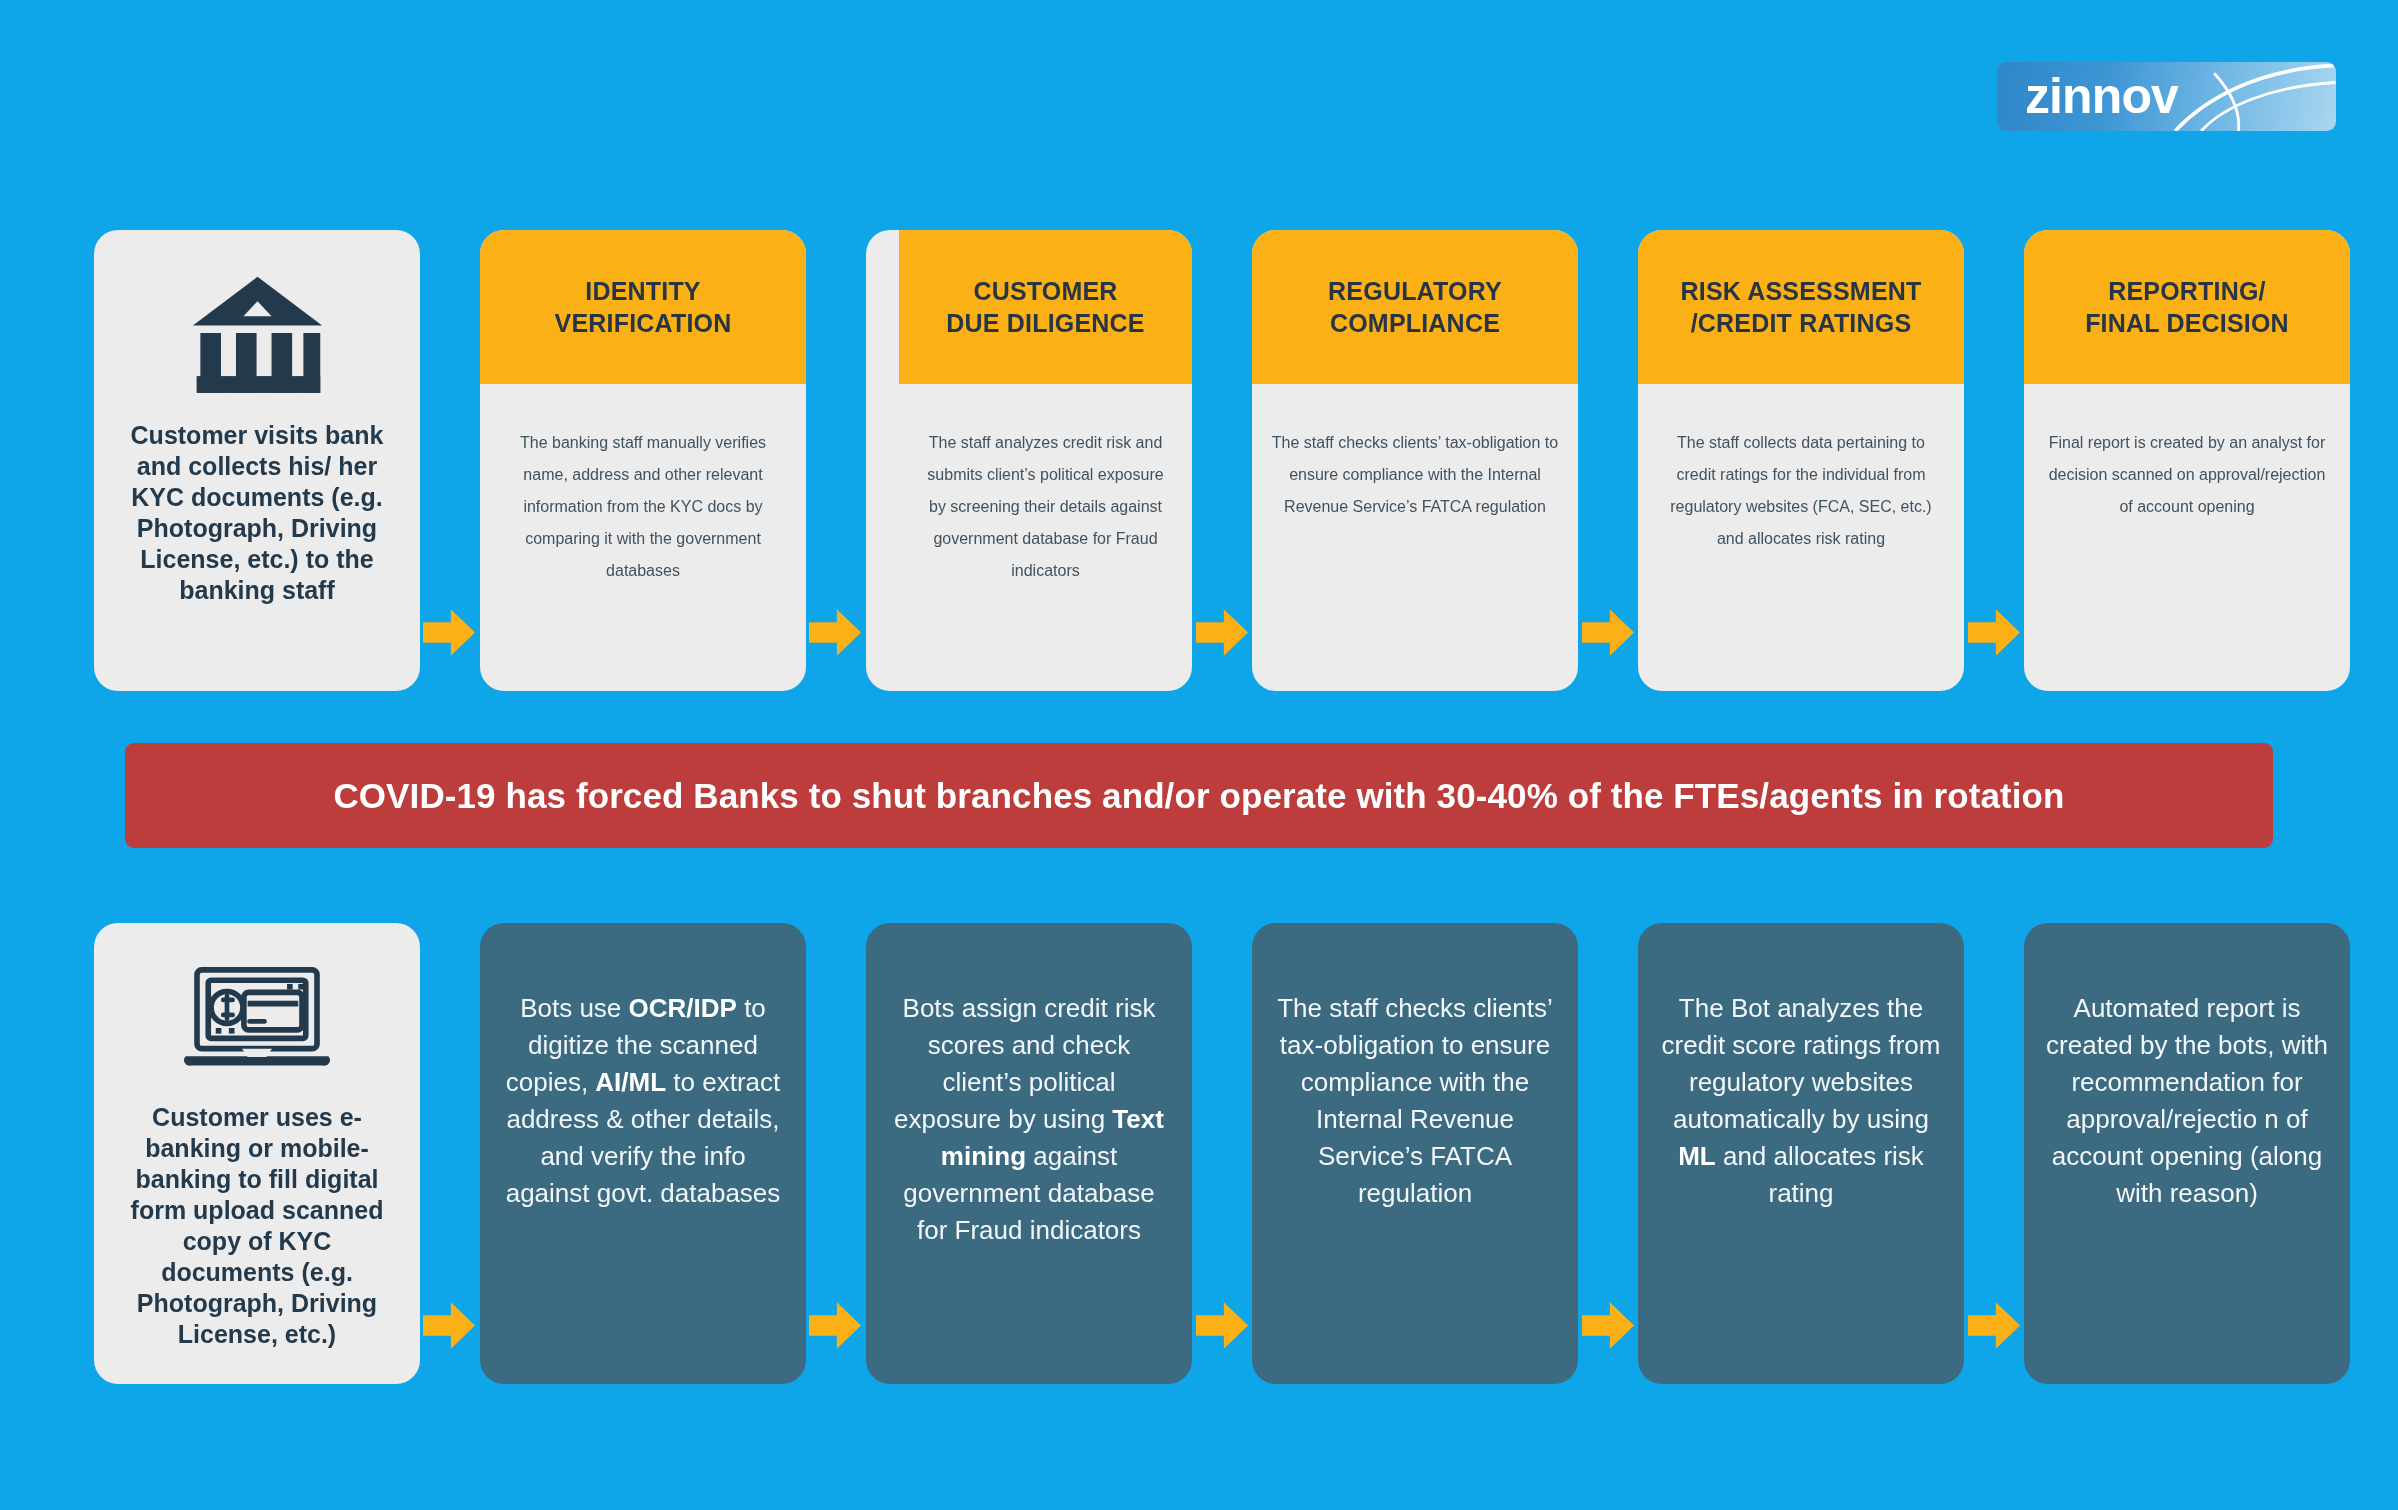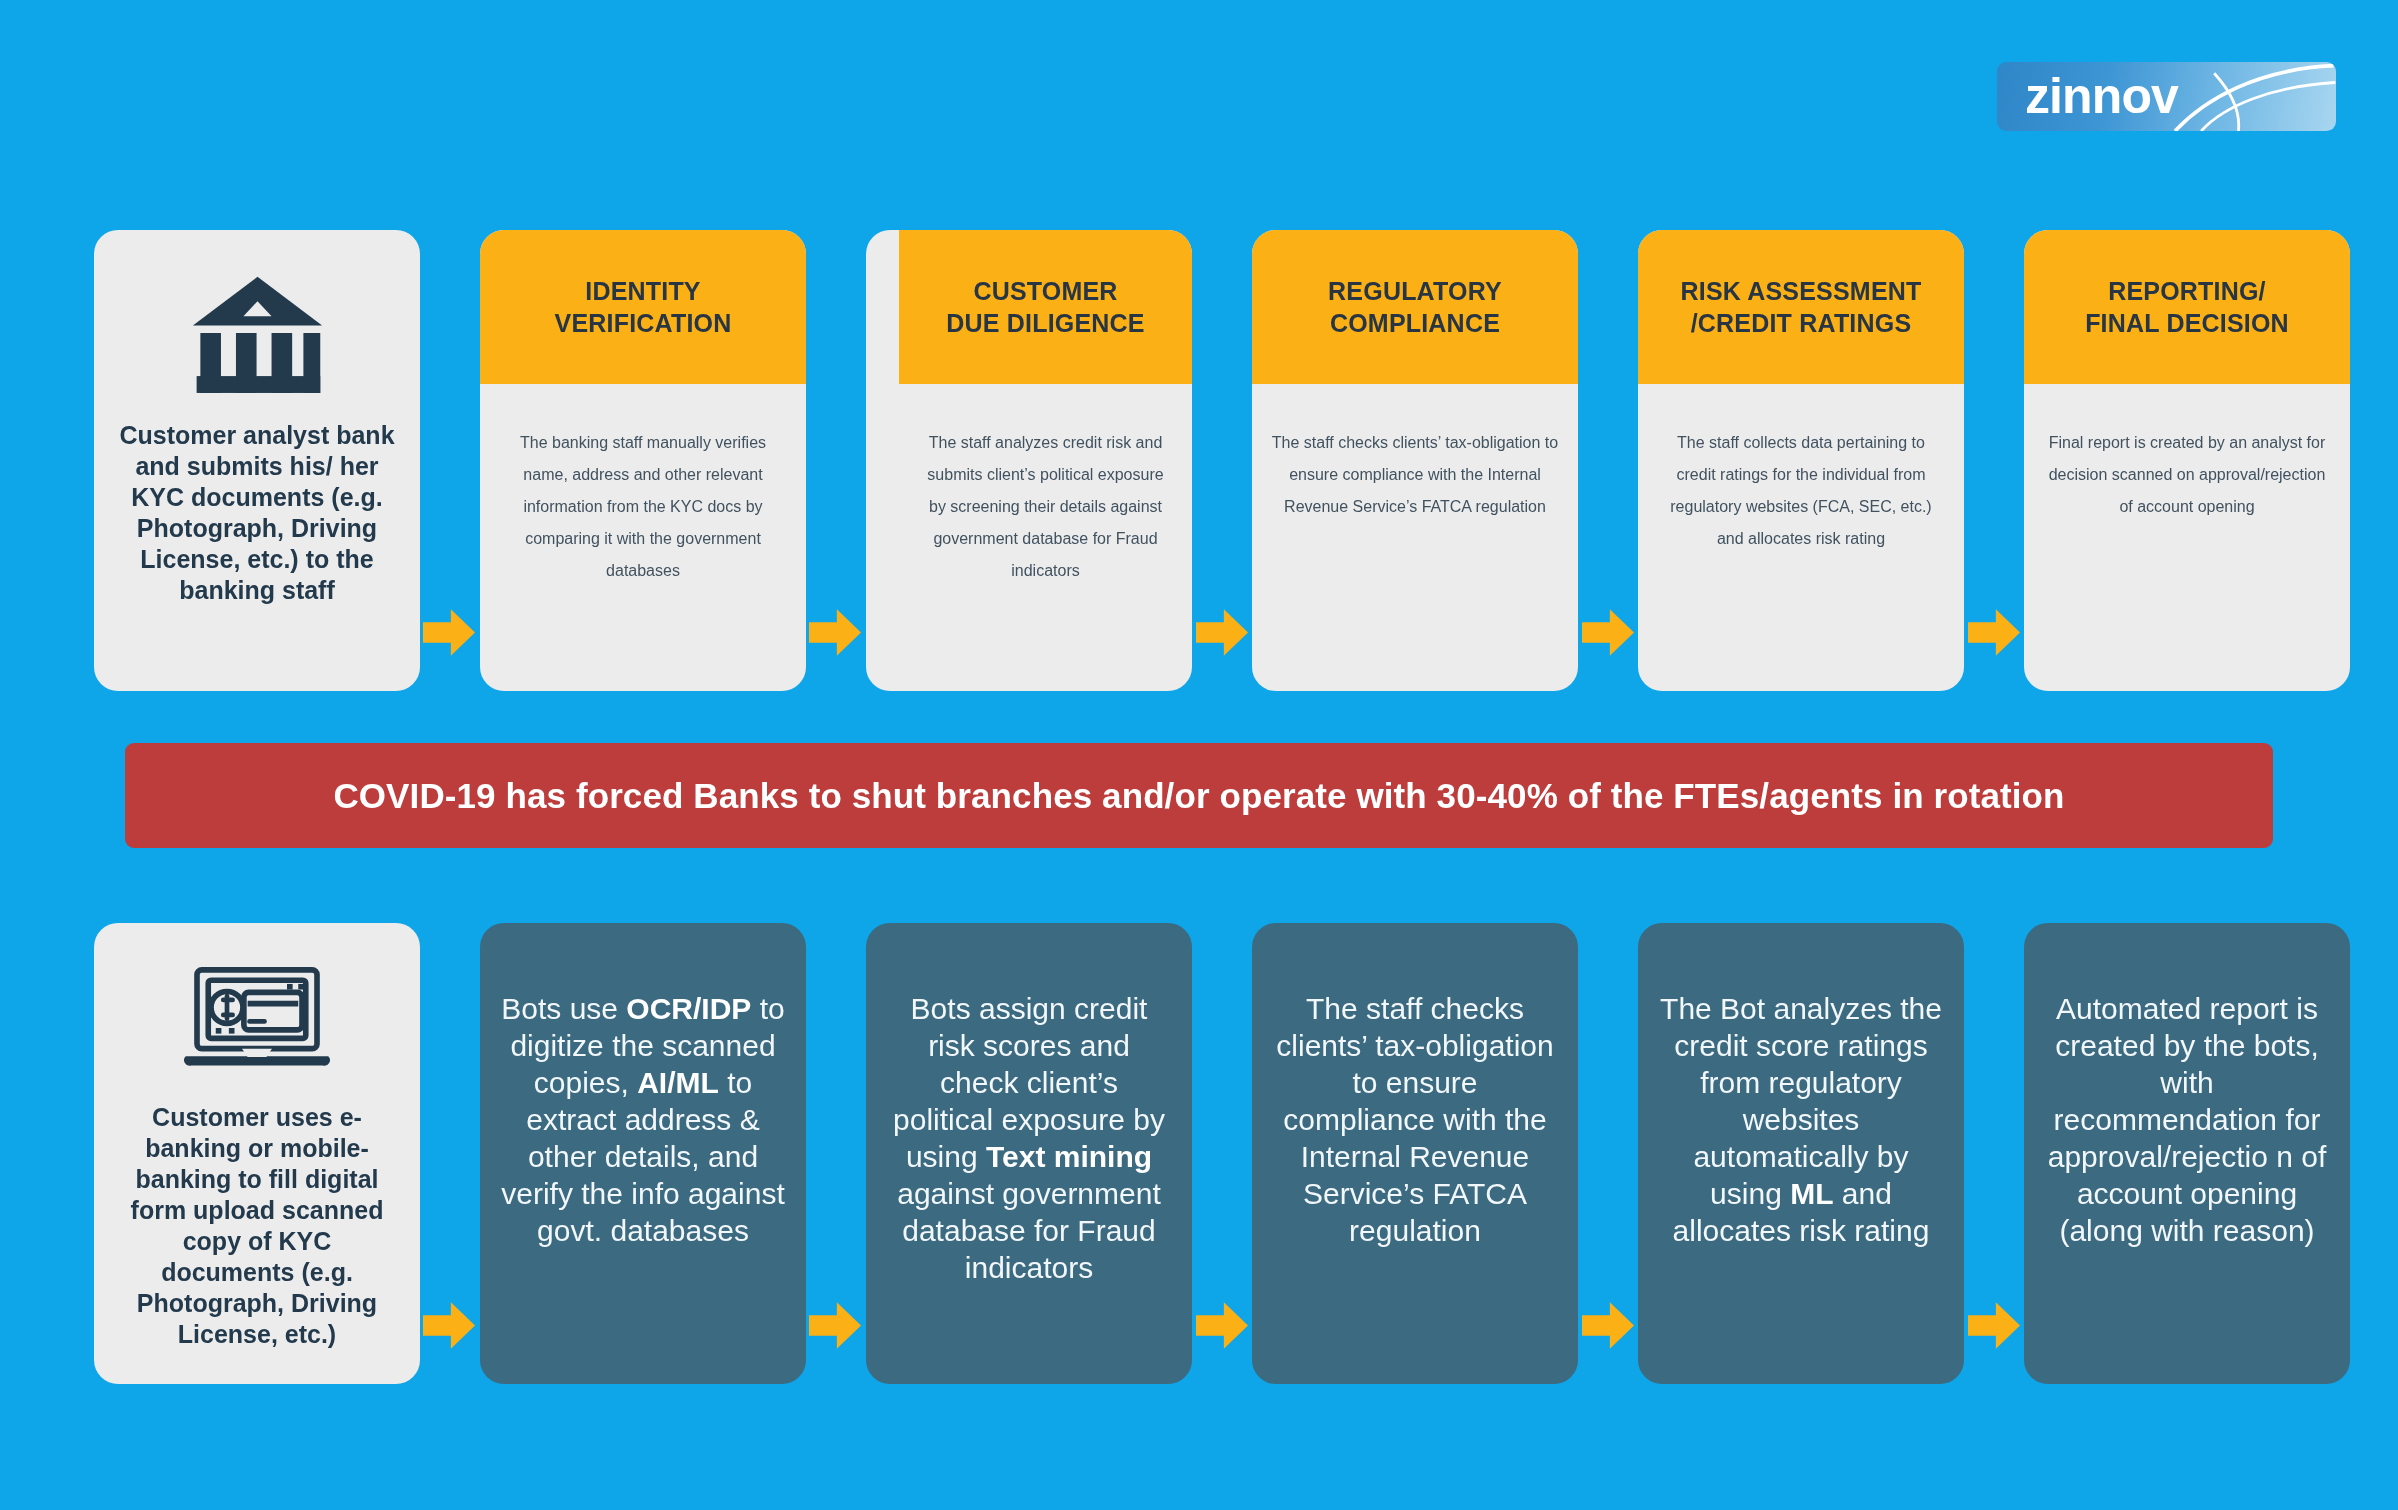--- a/index.html
+++ b/index.html
@@ -71,21 +71,21 @@
     font-size: 16px; line-height: 32px; color: #41525f; text-align: center;
   }
 
   
   .steel-inner {
     width: 100%; height: 100%;
     display: flex; align-items: flex-start; justify-content: center;
     padding: 67px 20.6px 20.6px;
   }
   .steel-text {
-    font-size: 30px; line-height: 37px; color: #f2f7fa; text-align: center;
+    font-size: 26px; line-height: 37px; color: #f2f7fa; text-align: center;
   }
   .steel-text b { font-weight: 700; color: #ffffff; }
 
   
   .arrow { position: absolute; }
 
   
   .banner {
     position: absolute; left: 125px; top: 743px;
     width: 2148px; height: 105px;
@@ -116,21 +116,21 @@
              <div class="intro-inner">
                <div class="intro-icon"><svg width="133" height="120" viewBox="0 0 142 128">
     <path d="M71 4 L140 56 L2 56 Z" fill="#233a4d"></path>
     <path d="M71 30 L86 46 L56 46 Z" fill="#ececed"></path>
     <rect x="10" y="64" width="22" height="82" fill="#233a4d"></rect>
     <rect x="48" y="64" width="22" height="82" fill="#233a4d"></rect>
     <rect x="86" y="64" width="22" height="82" fill="#233a4d"></rect>
     <rect x="120" y="64" width="18" height="82" fill="#233a4d"></rect>
     <rect x="6" y="110" width="132" height="18" fill="#233a4d"></rect>
   </svg></div>
-               <div class="intro-text">Customer analyst bank and submits his/ her KYC documents (e.g. Photograph, Driving License, etc.) to the banking staff</div>
+               <div class="intro-text">Customer visits bank and collects his/ her KYC documents (e.g. Photograph, Driving License, etc.) to the banking staff</div>
              </div>
            </div>
       <div class="card card-light" style="left:480px;width:326px;height:461px;">
                  <div class="card-head">
                    <div class="card-head-text">IDENTITY<br>VERIFICATION</div>
                  </div>
                  <div class="card-body">
                    <div class="card-body-text">The banking staff manually verifies name, address and other relevant information from the KYC docs by comparing it with the government databases</div>
                  </div>
                </div>

